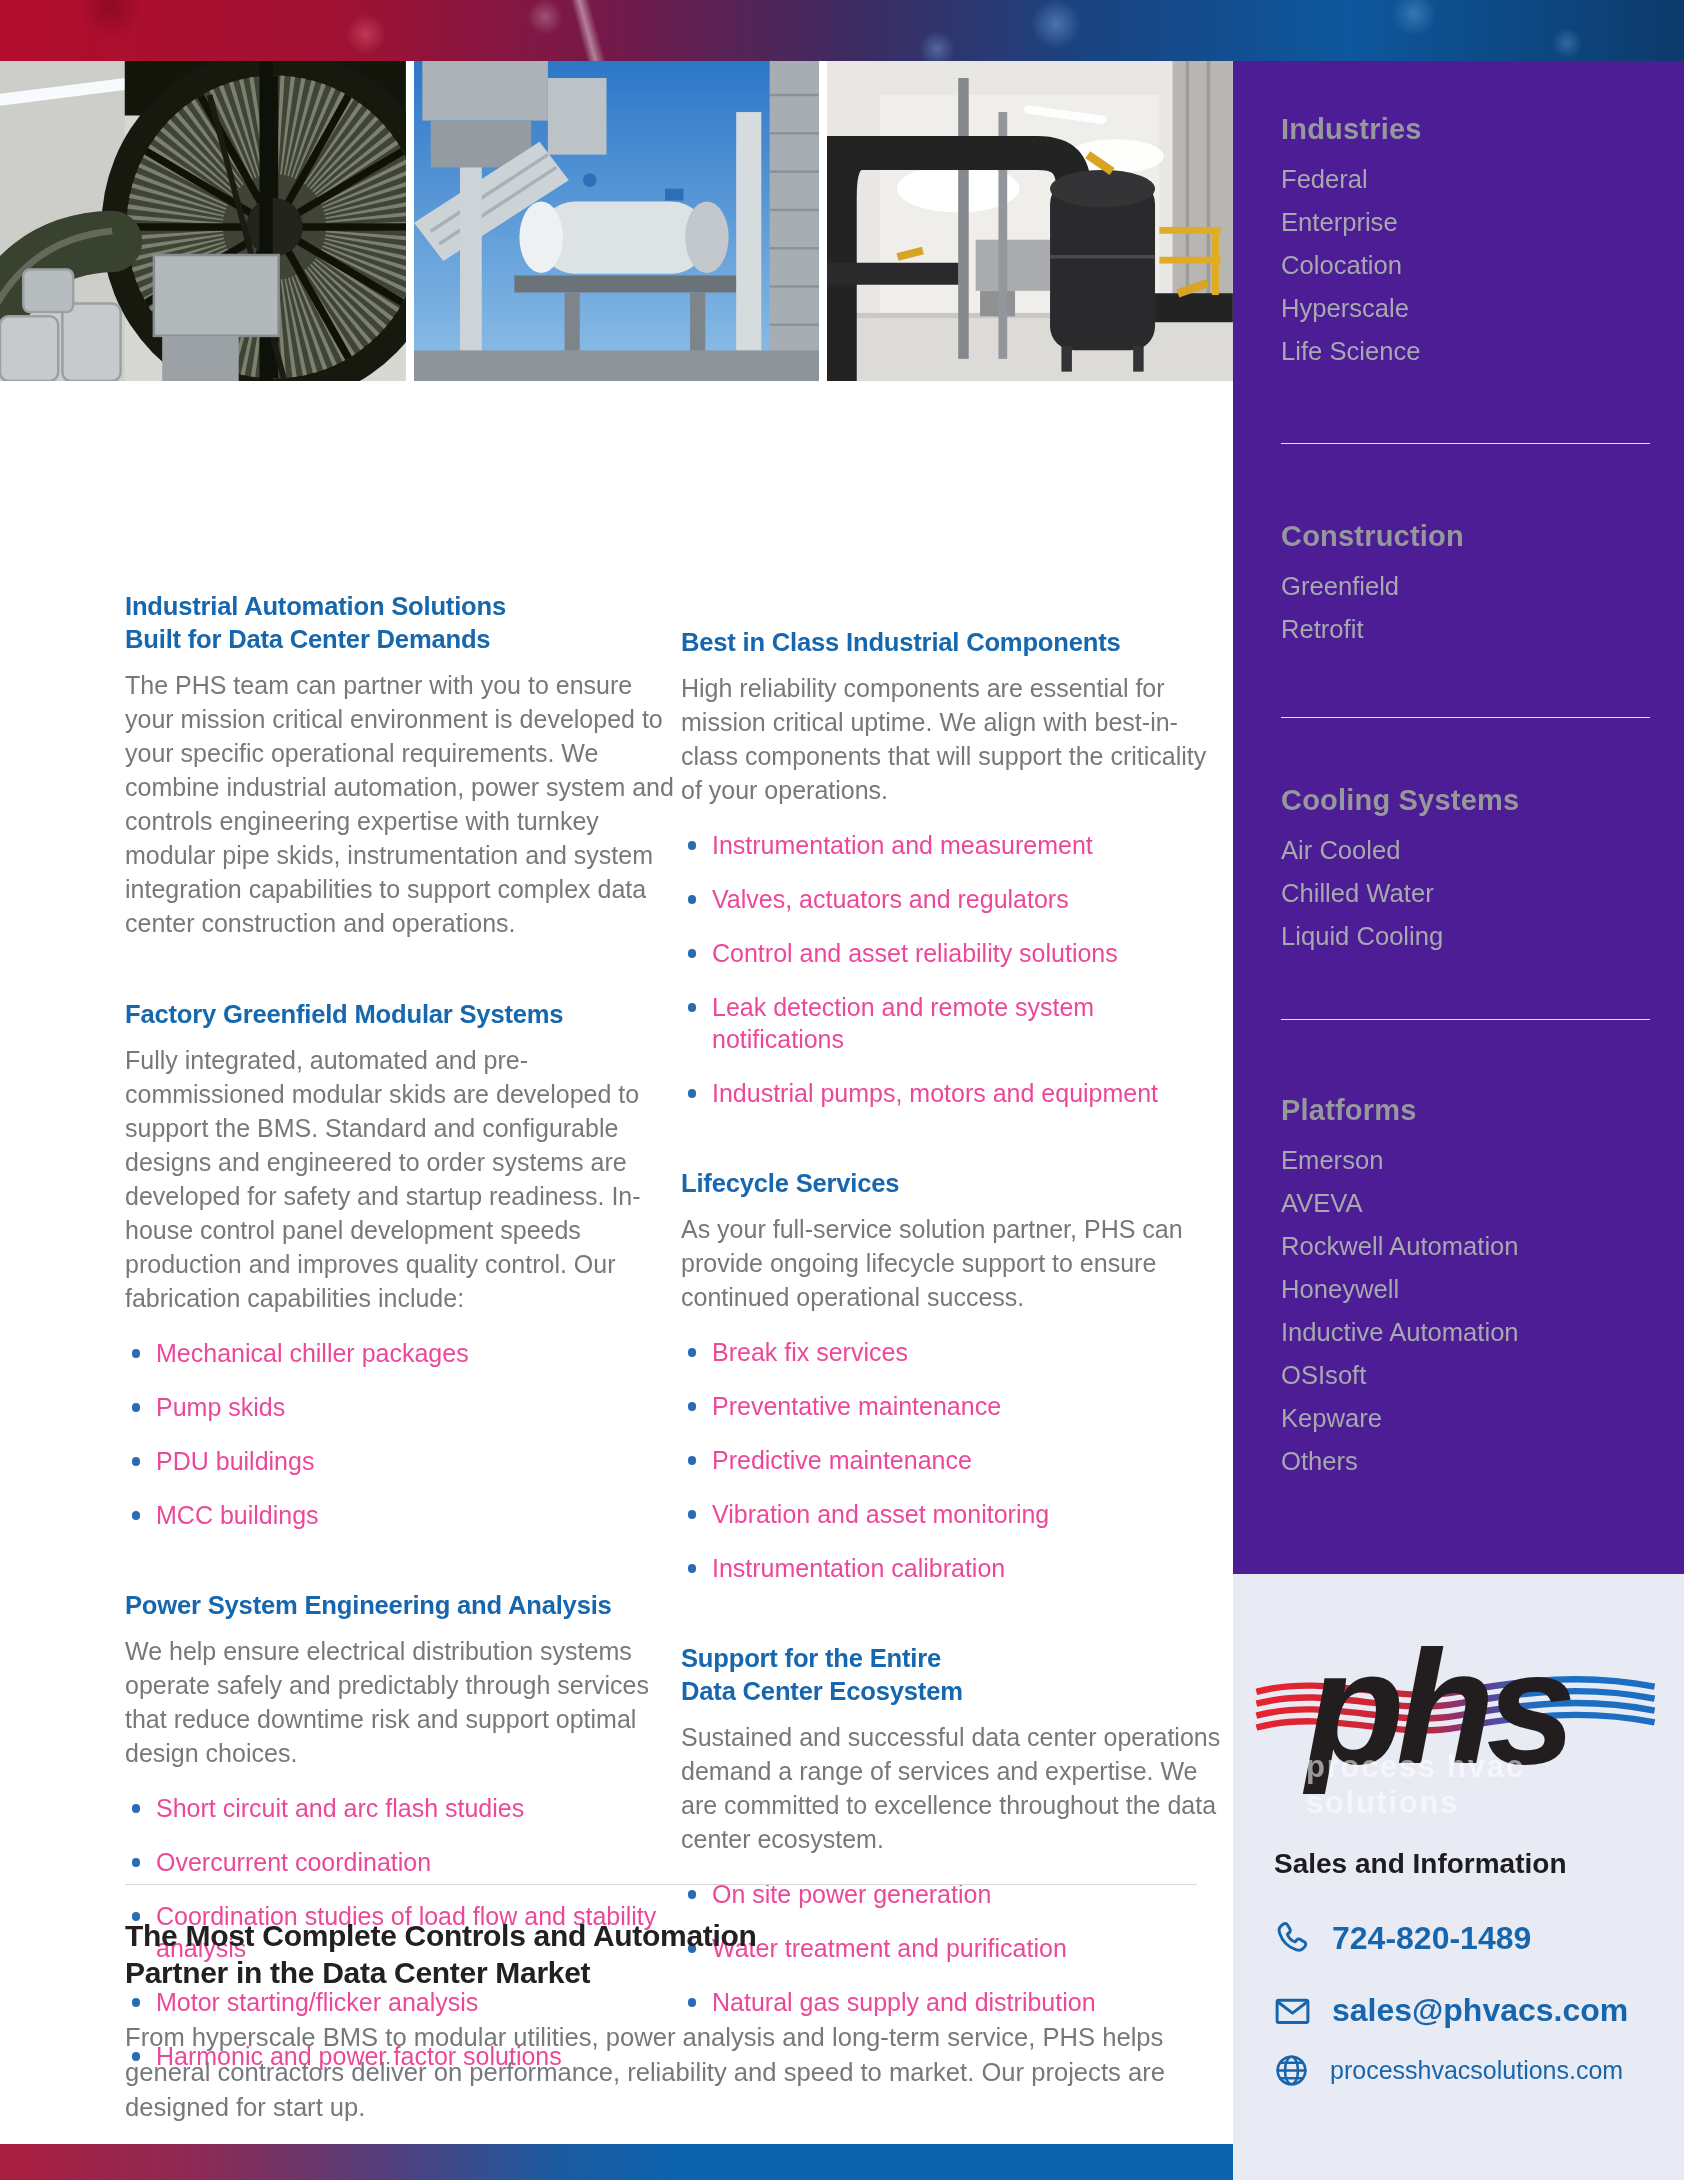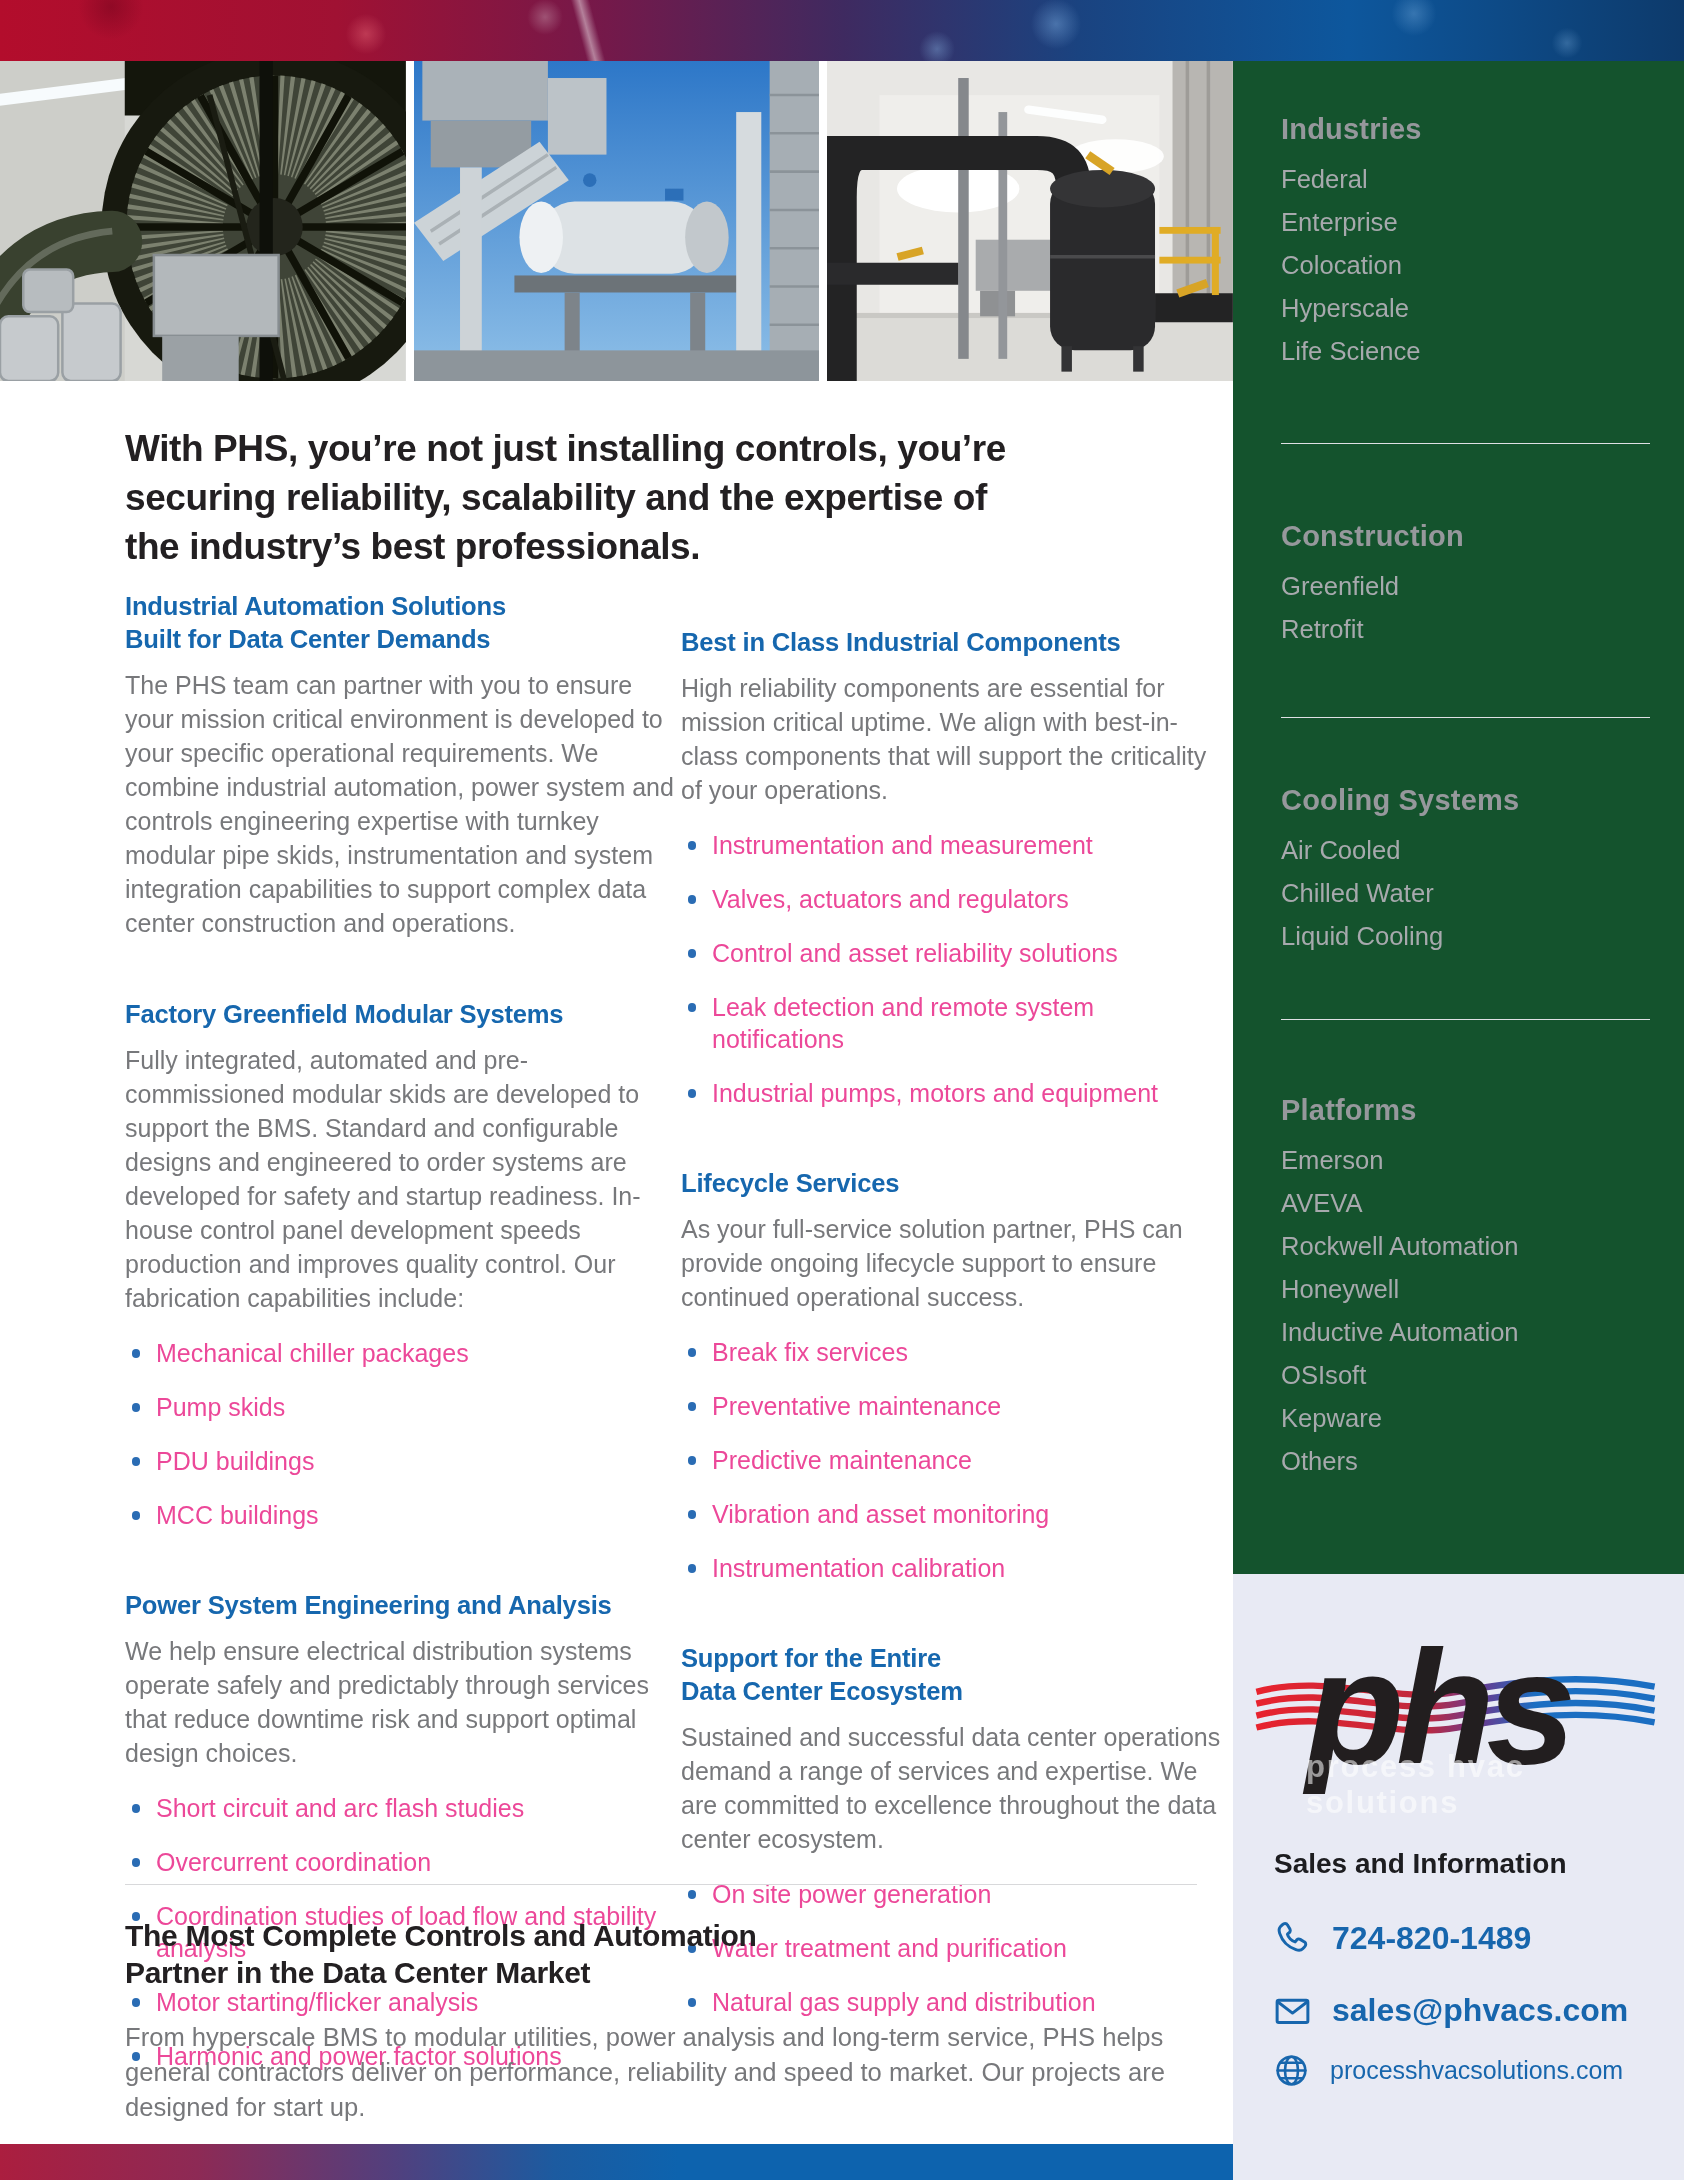--- a/index.html
+++ b/index.html
@@ -18,21 +18,21 @@
       radial-gradient(circle 29px at 366px 34px, rgba(255,130,140,.35), transparent 70%),
       radial-gradient(circle 47px at 111px 6.8px,  rgba(120,5,30,.55),    transparent 70%),
       radial-gradient(circle 25.6px at 545px 17px, rgba(255,255,255,.25), transparent 70%),
       linear-gradient(90deg,#b30d2c 0%,#a01133 20%,#74194a 36%,#3f2a60 50%,#1a4380 64%,#0d579d 80%,#0d3a6b 100%);}
 
   
   .photos{position:absolute;left:0;top:61px;width:1233px;height:320px;display:flex;gap:7.7px;background:#fff;}
   .photos svg{height:320px;flex:1 1 0;}
 
   
-  .sidebar{position:absolute;left:1233px;top:61px;width:451px;height:1513px;background:#14532d;text-decoration:underline;}
+  .sidebar{position:absolute;left:1233px;top:61px;width:451px;height:1513px;background:#4c1d95;text-decoration:underline;}
   .sb{position:absolute;left:48px;right:34px;}
   .sb h3{margin:0;font-size:29px;line-height:34px;font-weight:800;color:#96989c;letter-spacing:0.2px;}
   .sb ul{list-style:none;margin:12px 0 0 0;padding:0;}
   .sb li{font-size:25.6px;line-height:43px;color:#a7a9ad;}
   .sb-divider{position:absolute;left:48px;right:34px;height:0;border-top:1.7px solid #dfe0e4;}
 
   
   .contact{position:absolute;left:1233px;top:1574px;width:451px;height:606px;background:#e8eaf4;}
   .logo-svg{position:absolute;left:20.4px;top:36px;width:405px;height:184px;}
   .logo-ghost{position:absolute;left:73px;top:175px;font-size:31px;font-weight:700;letter-spacing:1.7px;
@@ -267,23 +267,20 @@
       <svg width="39" height="39" viewBox="0 0 48 48" fill="none" stroke="#1766ad" stroke-width="3.2" stroke-linecap="round">
         <circle cx="24" cy="24" r="17"></circle>
         <ellipse cx="24" cy="24" rx="8" ry="17"></ellipse>
         <line x1="7" y1="24" x2="41" y2="24"></line>
         <path d="M10 14.5h28M10 33.5h28"></path>
       </svg>
       <span class="small">processhvacsolutions.com</span>
     </div>
   </div>
 
-  <h1 class="headline preline">With PHS, you’re not just installing controls, you’re
-securing reliability, scalability and the expertise of
-the industry’s best professionals.</h1>
 
   <div class="col col-left">
     <section class="txt-sec">
       <h2 class="preline">Industrial Automation Solutions
 Built for Data Center Demands</h2>
       <p>The PHS team can partner with you to ensure your mission critical environment is developed to your specific operational requirements. We combine industrial automation, power system and controls engineering expertise with turnkey modular pipe skids, instrumentation and system integration capabilities to support complex data center construction and operations.</p>
     </section>
     <section class="txt-sec">
       <h2 class="preline">Factory Greenfield Modular Systems</h2>
       <p>Fully integrated, automated and pre-commissioned modular skids are developed to support the BMS. Standard and configurable designs and engineered to order systems are developed for safety and startup readiness. In-house control panel development speeds production and improves quality control. Our fabrication capabilities include:</p>

